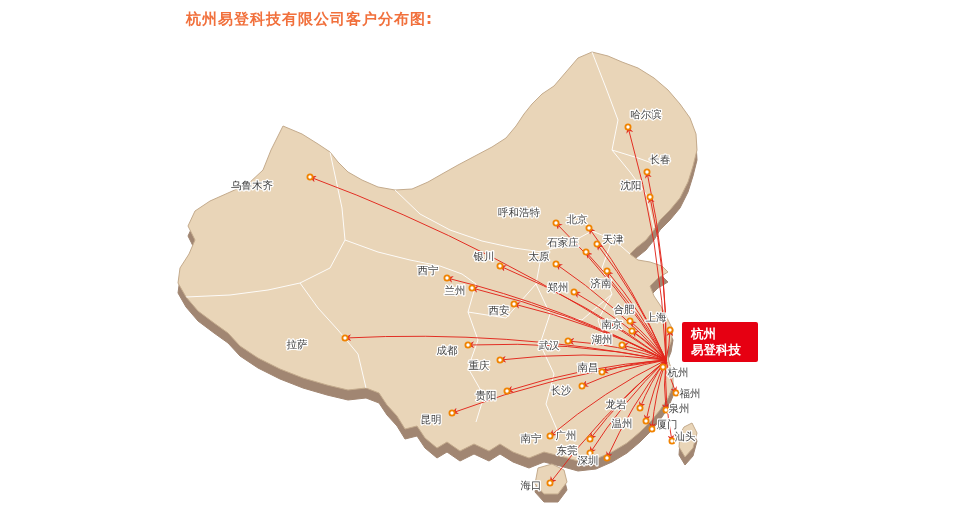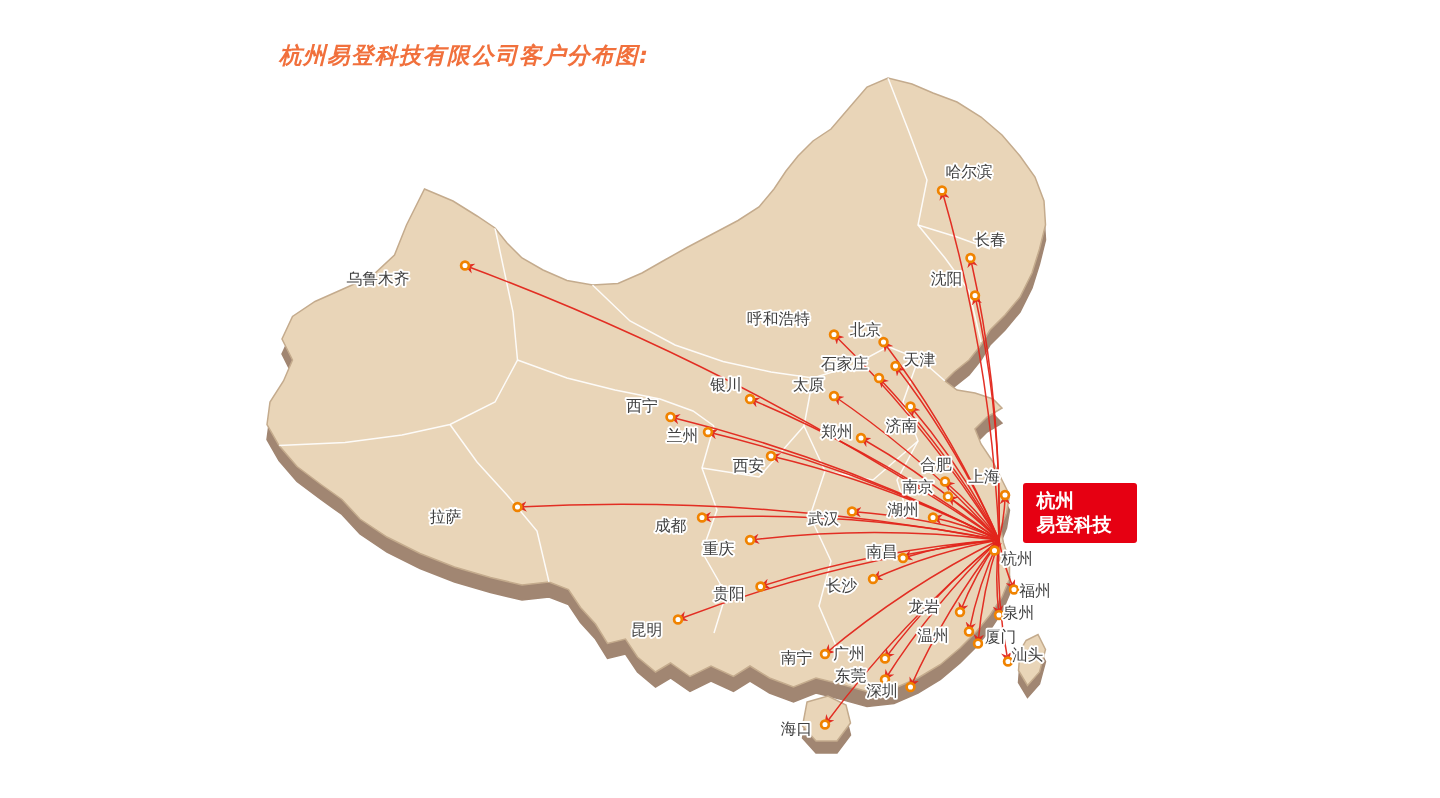--- a/index.html
+++ b/index.html
@@ -1,19 +1,19 @@
 <!DOCTYPE html>
 <html style="--title-color: #f1703c; --land: #e9d5b8; --land-side: #a18672; --land-stroke: #c4ab8d; --province-border: #ffffff; --line: #e2261c; --dot: #f08300; --label: #3f3f3f; --hub-bg: #e60012; --hub-text: #ffffff;"><head>
 <meta charset="utf-8">
 <style>
   html,body{margin:0;padding:0;background:#ffffff;}
   .stage{position:relative;width:960px;height:532px;overflow:hidden;background:#ffffff;
          font-family:"DejaVu Sans","Liberation Sans",sans-serif;}
-  .title{position:absolute;left:186px;top:28px;font-size:15px;font-weight:bold;
-         color:var(--title-color,#f1703c);letter-spacing:1px;font-style:italic;}
+  .title{position:absolute;left:186px;top:10px;font-size:15px;font-weight:bold;
+         color:var(--title-color,#f1703c);letter-spacing:1px;}
   svg{position:absolute;left:0;top:0;}
   .land-side{fill:var(--land-side,#a18672);stroke:var(--land-side,#a18672);stroke-width:1;}
   .land-top{fill:var(--land,#e9d5b8);stroke:var(--land-stroke,#c4ab8d);stroke-width:1;}
   .province{fill:none;stroke:var(--province-border,#ffffff);stroke-width:1;opacity:.9;}
   .flight-line{fill:none;stroke:var(--line,#e2261c);stroke-width:1;opacity:.95;}
   .city-dot{fill:#ffffff;stroke:var(--dot,#f08300);stroke-width:1.8;}
   .city-label{fill:var(--label,#3f3f3f);font-size:10.5px;text-anchor:middle;
               paint-order:stroke;stroke:#ffffff;stroke-width:2.5px;stroke-linejoin:round;}
   .hub-badge{fill:var(--hub-bg,#e60012);}
   .hub-text{fill:var(--hub-text,#ffffff);font-size:12.5px;font-weight:bold;}

